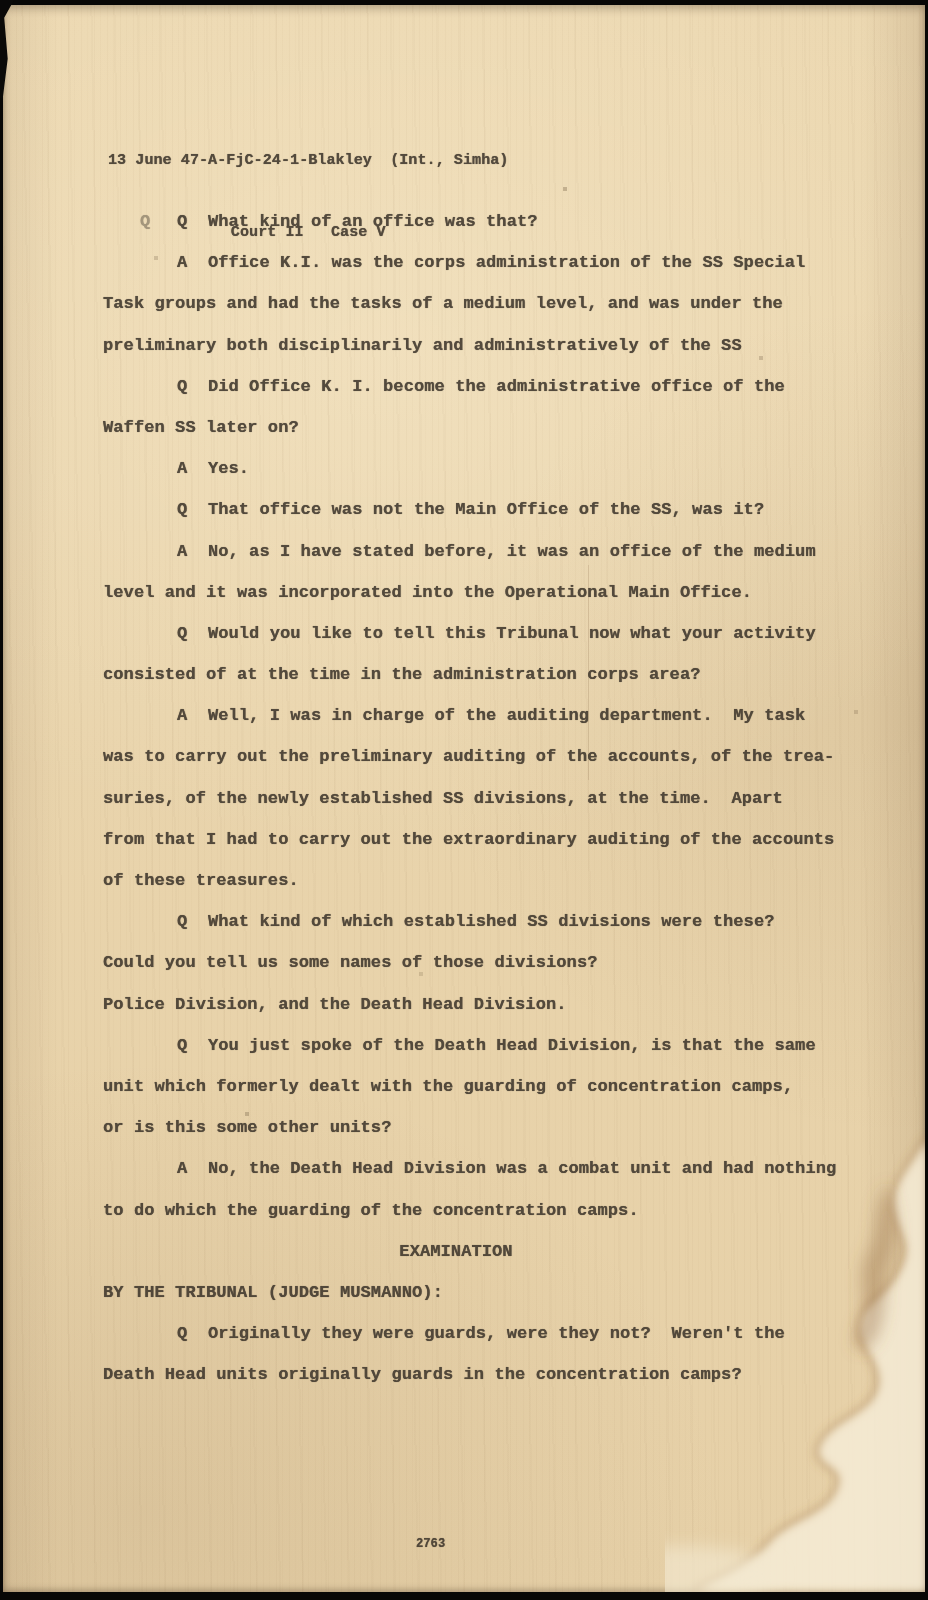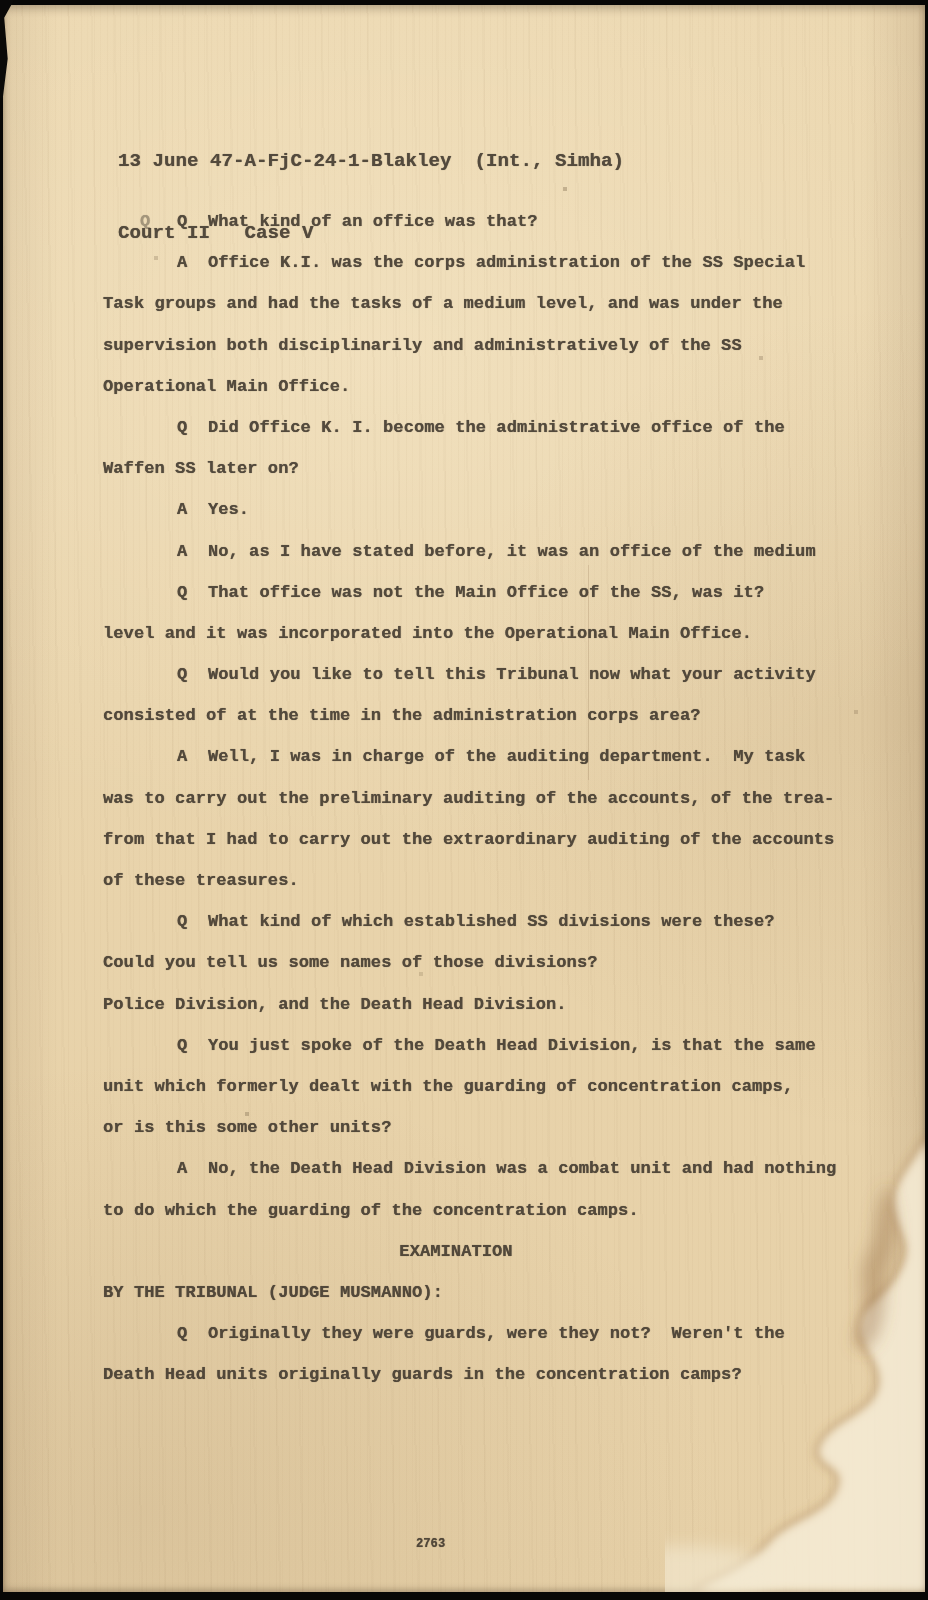--- a/index.html
+++ b/index.html
@@ -49,22 +49,22 @@
       417px 968px 0 1px rgba(95,75,50,0.18);
   }
   .ink {
     color:#3d352b;
     font-weight:700;
     letter-spacing:0.1px;
     opacity:0.87;
     text-shadow: 0 0 0.8px rgba(61,53,43,0.85), 0.4px 0.4px 0 rgba(61,53,43,0.30);
   }
   .header {
-    position:absolute; left:118px; top:101px;
-    font-size:19px; line-height:24px; white-space:pre;
+    position:absolute; left:108px; top:101px;
+    font-size:15px; line-height:24px; white-space:pre;text-align:center;
   }
   .transcript {
     position:absolute; left:103px; top:201px; width:742px;
     font-size:17px;
   }
   .line { height:41.2px; line-height:41.2px; white-space:pre; position:relative; }
   .line.qa { padding-left:74px;font-family:Liberation Mono, monospace; }
   .line.q-ghost { padding-left:74px; }
   .line.q-ghost .ghost { position:absolute; left:37px; top:0; opacity:0.48; }
   .line.center { text-align:center; padding-right:36px; }
@@ -89,32 +89,32 @@
 
 <div class="header ink">
   <div>13 June 47-A-FjC-24-1-Blakley  (Int., Simha)</div>
   <div>Court II   Case V</div>
 </div>
 
 <div class="transcript ink">
     <div class="line q-ghost"><span class="ghost">Q</span><span>Q  What kind of an office was that?</span></div>
     <div class="line qa"><span>A  Office K.I. was the corps administration of the SS Special</span></div>
     <div class="line flush"><span>Task groups and had the tasks of a medium level, and was under the</span></div>
-    <div class="line flush"><span>supervision both disciplinarily and administratively of the SS</span></div>
-    <div class="line flush"><span>Operational Main Office.</span></div>
+    <div class="line flush"><span>preliminary both disciplinarily and administratively of the SS</span></div>
     <div class="line qa"><span>Q  Did Office K. I. become the administrative office of the</span></div>
     <div class="line flush"><span>Waffen SS later on?</span></div>
     <div class="line qa"><span>A  Yes.</span></div>
+    <div class="line qa"><span>Q  That office was not the Main Office of the SS, was it?</span></div>
     <div class="line qa"><span>A  No, as I have stated before, it was an office of the medium</span></div>
-    <div class="line qa"><span>Q  That office was not the Main Office of the SS, was it?</span></div>
     <div class="line flush"><span>level and it was incorporated into the Operational Main Office.</span></div>
     <div class="line qa"><span>Q  Would you like to tell this Tribunal now what your activity</span></div>
     <div class="line flush"><span>consisted of at the time in the administration corps area?</span></div>
     <div class="line qa"><span>A  Well, I was in charge of the auditing department.  My task</span></div>
     <div class="line flush"><span>was to carry out the preliminary auditing of the accounts, of the trea-</span></div>
+    <div class="line flush"><span>suries, of the newly established SS divisions, at the time.  Apart</span></div>
     <div class="line flush"><span>from that I had to carry out the extraordinary auditing of the accounts</span></div>
     <div class="line flush"><span>of these treasures.</span></div>
     <div class="line qa"><span>Q  What kind of which established SS divisions were these?</span></div>
     <div class="line flush"><span>Could you tell us some names of those divisions?</span></div>
     <div class="line flush"><span>Police Division, and the Death Head Division.</span></div>
     <div class="line qa"><span>Q  You just spoke of the Death Head Division, is that the same</span></div>
     <div class="line flush"><span>unit which formerly dealt with the guarding of concentration camps,</span></div>
     <div class="line flush"><span>or is this some other units?</span></div>
     <div class="line qa"><span>A  No, the Death Head Division was a combat unit and had nothing</span></div>
     <div class="line flush"><span>to do which the guarding of the concentration camps.</span></div>

